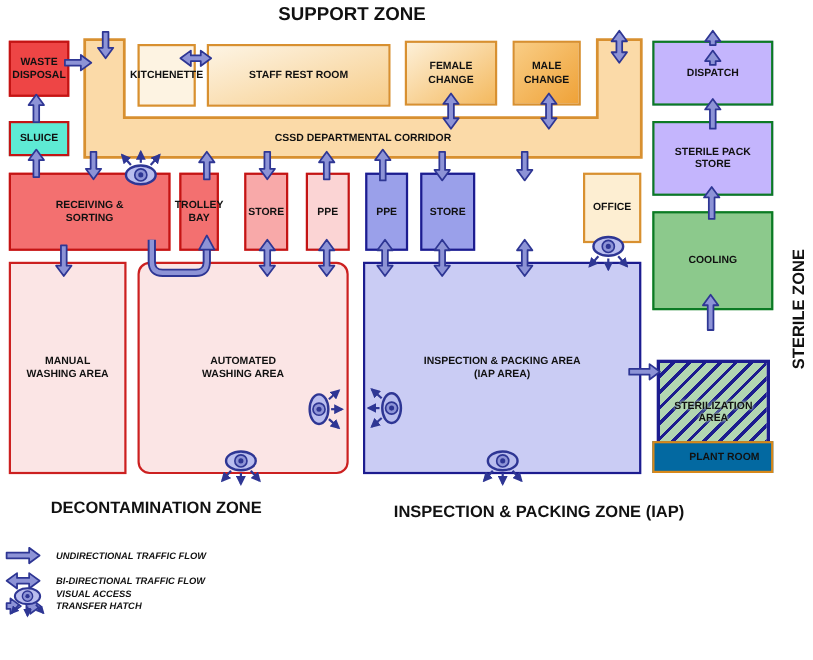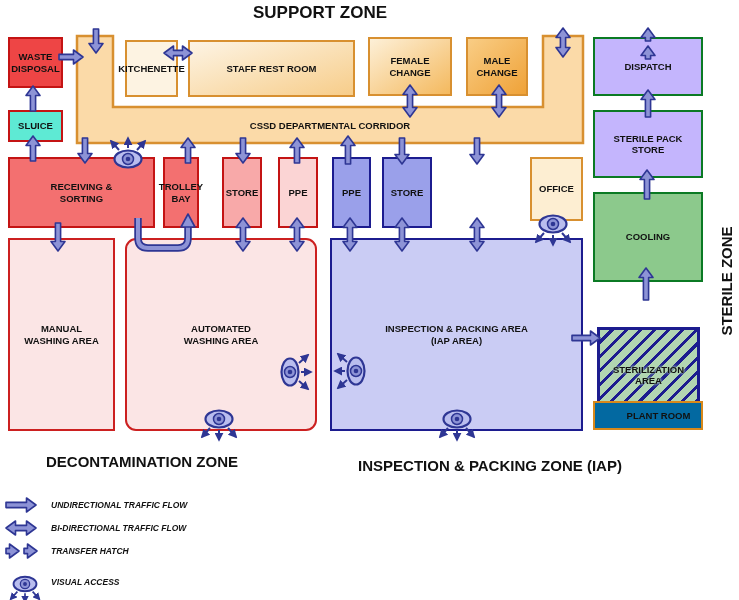--- a/index.html
+++ b/index.html
@@ -289,21 +289,21 @@
       <span class="legend-icon" id="leg-hatch">
           <svg width="34" height="16" style="position: absolute; left: 0px; top: 0px;">
             <polygon points="1,5.4 4.5,5.4 4.5,1 14,8 4.5,15 4.5,10.6 1,10.6" fill="#8d93d6" stroke="#2e3694" stroke-width="1.6" stroke-linejoin="round"></polygon>
             <g transform="translate(18,0)">
               <polygon points="1,5.4 4.5,5.4 4.5,1 14,8 4.5,15 4.5,10.6 1,10.6" fill="#8d93d6" stroke="#2e3694" stroke-width="1.6" stroke-linejoin="round"></polygon>
             </g>
           </svg>
         </span>
       <span class="legend-label">TRANSFER HATCH</span>
     </div>
-    <div class="legend-row" style="left:5px;top:574px;">
+    <div class="legend-row" style="left:5px;top:532px;">
       <span class="legend-icon" id="leg-eye">
           <svg width="44" height="38" style="position: absolute; left: -2px; top: -2px; transform-origin: 22px 12px; transform: scale(0.85);">
             <ellipse cx="22" cy="12" rx="13.5" ry="8.5" fill="#b9bdee" stroke="#2e3694" stroke-width="2.2"></ellipse>
             <circle cx="22" cy="12" r="5.5" fill="#8d93d6" stroke="#2e3694" stroke-width="1.5"></circle>
             <circle cx="22" cy="12" r="2.3" fill="#2e3694"></circle>
             <path d="M13,21 L5,30" fill="none" stroke="#2e3694" stroke-width="2" marker-end="url(#rayhead)"></path>
             <path d="M22,23 L22,33" fill="none" stroke="#2e3694" stroke-width="2" marker-end="url(#rayhead)"></path>
             <path d="M31,21 L39,30" fill="none" stroke="#2e3694" stroke-width="2" marker-end="url(#rayhead)"></path>
           </svg>
         </span>

